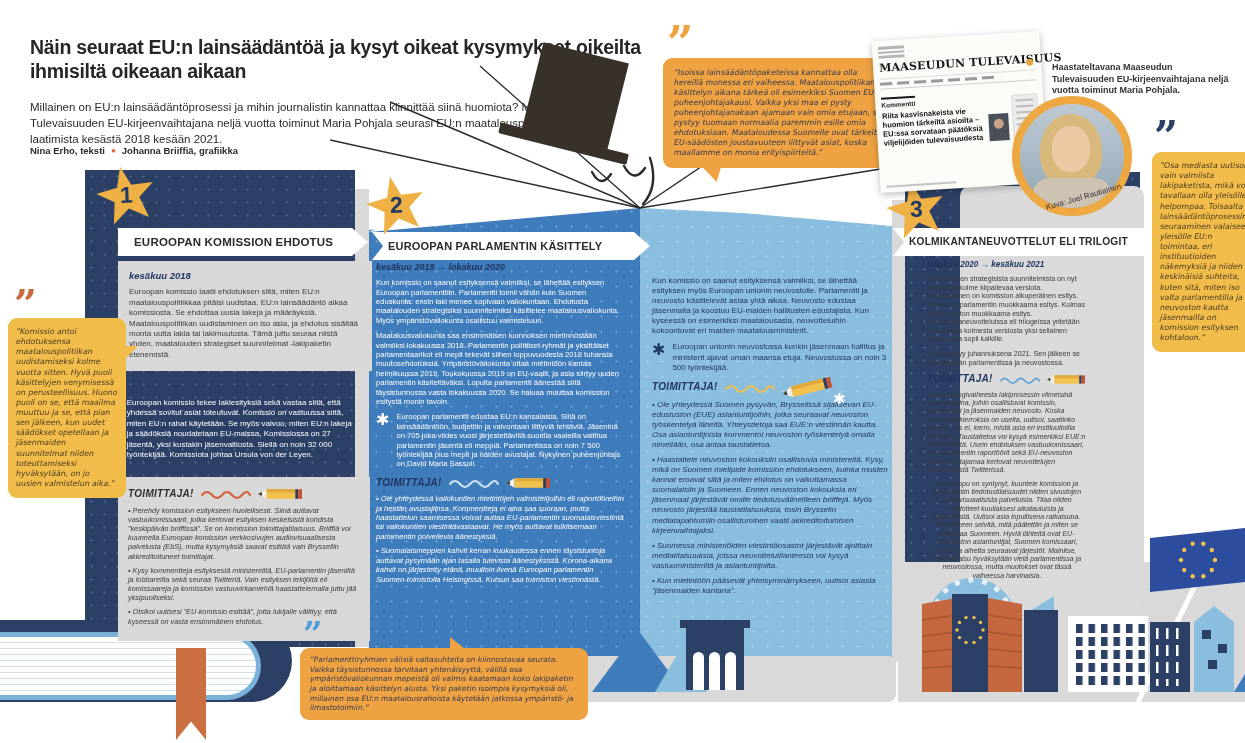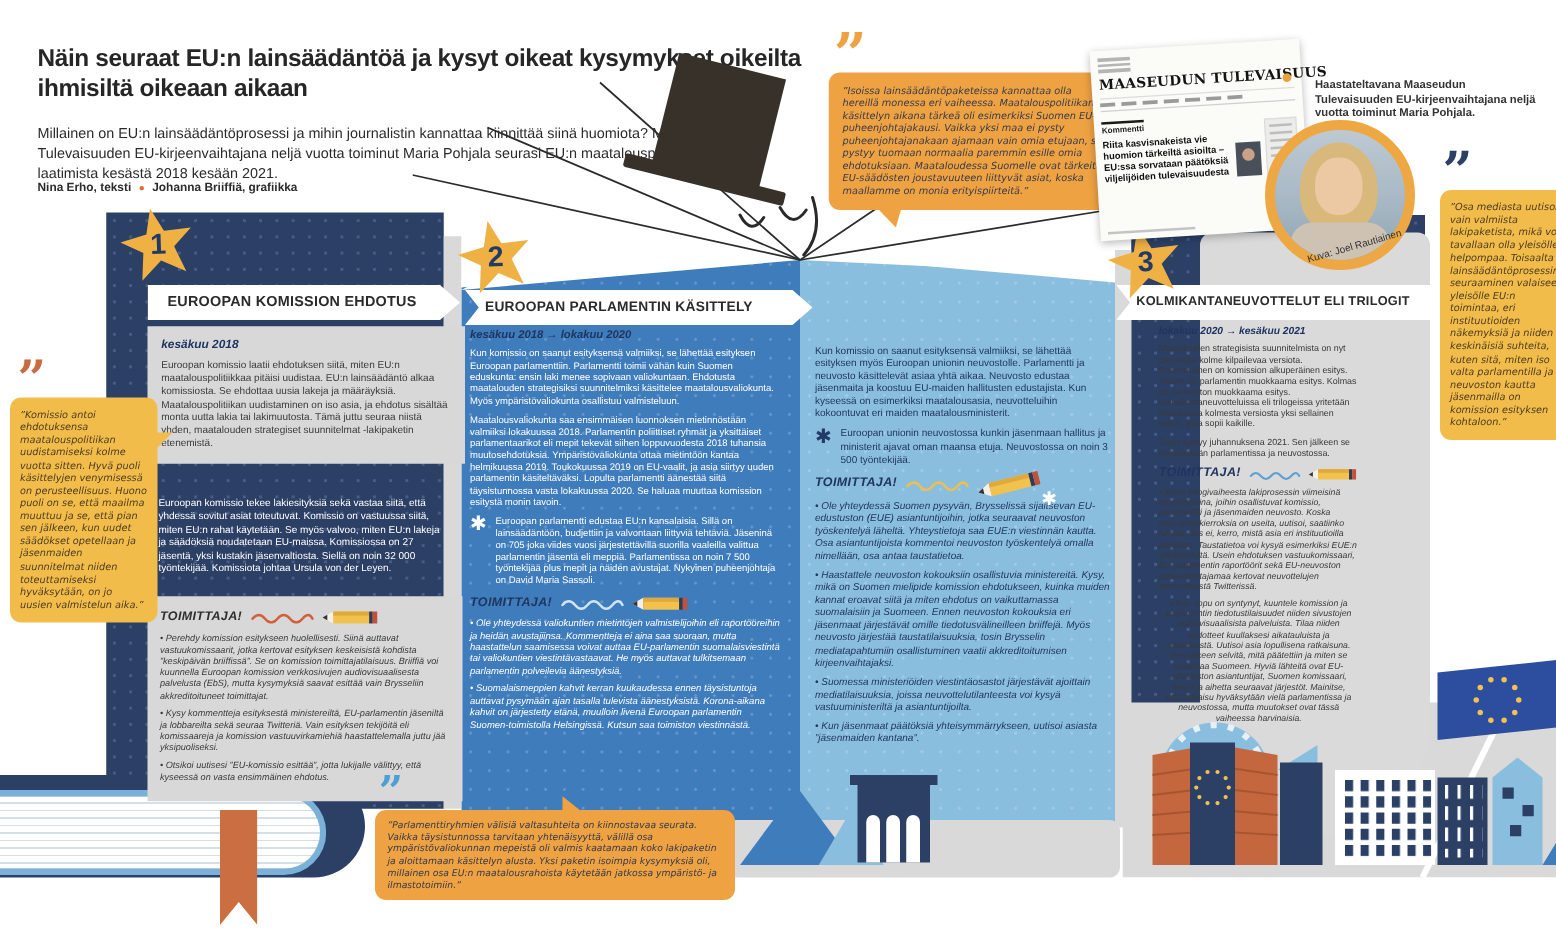--- a/index.html
+++ b/index.html
@@ -305,21 +305,21 @@
           <rect x="9" y="1" width="30" height="10" fill="#f2c24e"></rect>
           <rect x="9" y="1" width="30" height="3.4" fill="#e0a93c"></rect>
           <rect x="39" y="1" width="3" height="10" fill="#333a55"></rect>
           <rect x="42" y="1" width="4" height="10" fill="#c25237"></rect>
         </svg>
     </div>
     <div class="tips">
       <p class="tip">• Ole yhteydessä Suomen pysyvän, Brysselissä sijaitsevan EU-edustuston (EUE) asiantuntijoihin, jotka seuraavat neuvoston työskentelyä läheltä. Yhteystietoja saa EUE:n viestinnän kautta. Osa asiantuntijoista kommentoi neuvoston työskentelyä omalla nimellään, osa antaa taustatietoa.</p>
       <p class="tip">• Haastattele neuvoston kokouksiin osallistuvia ministereitä. Kysy, mikä on Suomen mielipide komission ehdotukseen, kuinka muiden kannat eroavat siitä ja miten ehdotus on vaikuttamassa suomalaisiin ja Suomeen. Ennen neuvoston kokouksia eri jäsenmaat järjestävät omille tiedotusvälineilleen briiffejä. Myös neuvosto järjestää taustatilaisuuksia, tosin Brysselin mediatapahtumiin osallistuminen vaatii akkreditoitumisen kirjeenvaihtajaksi.</p>
       <p class="tip">• Suomessa ministeriöiden viestintäosastot järjestävät ajoittain mediatilaisuuksia, joissa neuvottelutilanteesta voi kysyä vastuuministeriltä ja asiantuntijoilta.</p>
-      <p class="tip">• Kun jäsenmaat päätöksiä yhteisymmärrykseen, uutisoi asiasta ”jäsenmaiden kantana”.</p>
+      <p class="tip">• Kun mietintöön pääsevät yhteisymmärrykseen, uutisoi asiasta ”jäsenmaiden kantana”.</p>
     </div>
   </div>
 
   <div class="col col4">
     <div class="date">lokakuu 2020  →  kesäkuu 2021</div>
     <p>Maatalouden strategisista suunnitelmista on nyt olemassa kolme kilpailevaa versiota. Ensimmäinen on komission alkuperäinen esitys. Toinen on parlamentin muokkaama esitys. Kolmas on neuvoston muokkaama esitys. Kolmikantaneuvotteluissa eli trilogeissa yritetään muodostaa kolmesta versiosta yksi sellainen esitys, joka sopii kaikille.</p>
     <p>Sopu syntyy juhannuksena 2021. Sen jälkeen se hyväksytään parlamentissa ja neuvostossa.</p>
     <div class="toimittaja">
       <span class="lbl lbl-navy">TOIMITTAJA!</span>
       <svg class="squiggle" width="42" height="10" viewBox="0 0 52 10">

